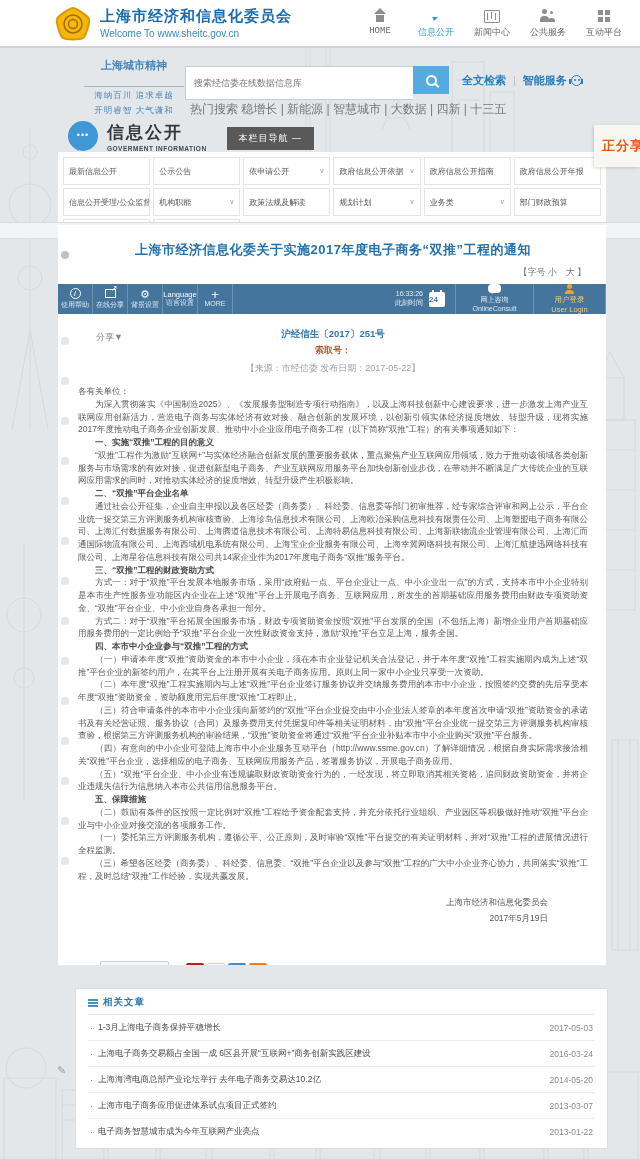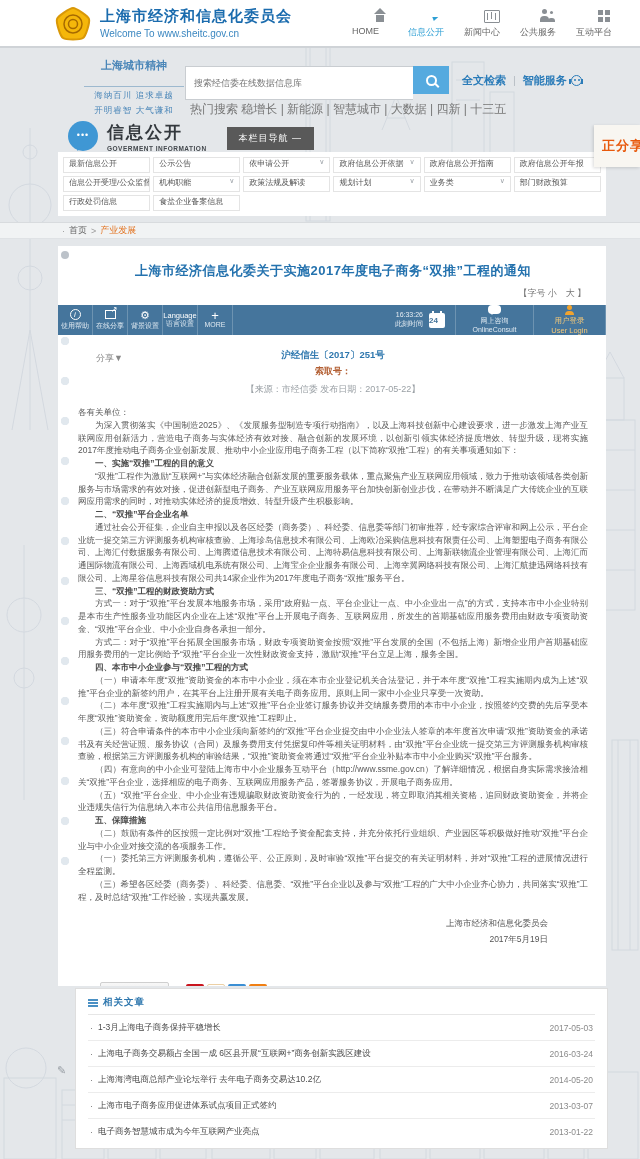--- a/index.html
+++ b/index.html
@@ -13,21 +13,21 @@
   #bg-art { position:absolute; left:0; top:0; z-index:0; opacity:.6; }
   .layer { position:relative; z-index:1; }
 
   
   .top-header { position:absolute; left:0; top:0; width:640px; height:48px; background:#fff; border-bottom:2px solid #cfd3d7; z-index:3; }
   .logo-badge { position:absolute; left:55px; top:6px; width:36px; height:36px; }
   .brand { position:absolute; left:100px; top:7px; }
   .brand-title { font-size:15px; font-weight:bold; color:#1b6cae; letter-spacing:1px; }
   .brand-sub { font-size:10px; color:#3b87c0; margin-top:2px; }
   .main-nav { position:absolute; right:8px; top:8px; display:flex; }
-  .nav-item { width:56px; text-align:left; cursor:pointer; }
+  .nav-item { width:56px; text-align:center; cursor:pointer;font-family:Liberation Mono, monospace; }
   .nlabel { font-size:9px; color:#666; display:block; margin-top:2px; }
   .nav-item.active .nlabel { color:#2e9fd4; }
   .nico { display:block; height:16px; width:16px; margin:0 auto; position:relative; color:#8a8f94; }
   .nav-item.active .nico { color:#2e9fd4; }
   .i-home::before { content:""; position:absolute; left:2px; top:0; border-left:6px solid transparent; border-right:6px solid transparent; border-bottom:6px solid currentColor; }
   .i-home::after { content:""; position:absolute; left:4px; top:7px; width:8px; height:7px; background:currentColor; }
   .i-chat::before { content:"•••"; position:absolute; left:0; top:2px; width:16px; height:10px; border-radius:5px; background:currentColor; color:#fff; font-size:6px; line-height:10px; text-align:center; letter-spacing:1px; }
   .i-chat::after { content:""; position:absolute; left:3px; bottom:0; border:3px solid transparent; border-top:4px solid currentColor; transform:skewX(-20deg); }
   .i-news::before { content:""; position:absolute; left:0; top:2px; width:14px; height:11px; border:1px solid currentColor; border-radius:1px; }
   .i-news::after { content:""; position:absolute; left:7px; top:4px; width:1px; height:7px; background:currentColor; box-shadow:-4px 1px 0 currentColor,4px 1px 0 currentColor; }
@@ -56,33 +56,33 @@
   .sec-head { position:absolute; left:68px; top:121px; display:flex; align-items:flex-start; z-index:2; }
   .sec-icon { width:30px; height:30px; border-radius:50%; background:#3f97d4; position:relative; }
   .sec-icon::before { content:"•••"; position:absolute; left:0; width:30px; text-align:center; color:#fff; font-size:9px; line-height:28px; letter-spacing:1px; }
   .sec-icon::after { content:""; position:absolute; left:6px; bottom:-4px; border:4px solid transparent; border-top:6px solid #3f97d4; transform:skewX(-25deg); }
   .sec-titles { margin-left:9px; }
   .sec-title { font-size:17px; font-weight:bold; color:#33383d; letter-spacing:2px; }
   .sec-sub { font-size:6.5px; font-weight:bold; color:#43484d; letter-spacing:.5px; margin-top:1px; }
   .sec-nav-btn { margin-left:20px; margin-top:6px; background:#595959; color:#fff; font-size:9px; padding:5px 12px; border:none; cursor:pointer; letter-spacing:1px; }
   .menu-panel { position:absolute; left:58px; top:152px; width:548px; background:#fff; padding:5px; z-index:2;
     display:grid; grid-template-columns:repeat(6,1fr); gap:3px; }
-  .mcell { height:16px; background:#fff; border:1px solid #e4e4e4; display:flex; align-items:flex-start; padding:0 5px; cursor:pointer; overflow:hidden; }
+  .mcell { height:28px; background:#fff; border:1px solid #e4e4e4; display:flex; align-items:center; padding:0 5px; cursor:pointer; overflow:hidden; }
   .mlabel { font-size:8px; color:#555; white-space:nowrap; flex:1; }
   .marrow { font-size:7px; color:#9aa0a6; }
 
   
   .crumb-bar { position:absolute; left:0; top:222px; width:640px; height:17px; background:#f1f3f4; border-top:1px solid #d8dbde; border-bottom:1px solid #dfe2e5; z-index:2; display:flex; align-items:center; padding-left:62px; font-size:9px; }
   .crumb-bar .dot { color:#999; margin-right:4px; }
   .crumb-home { color:#666; cursor:pointer; }
   .crumb-sep { color:#999; margin:0 4px; }
   .crumb-cur { color:#e2711d; cursor:pointer; }
 
   
-  .article-panel { position:absolute; left:58px; top:246px; width:548px; height:740px; background:#fff; z-index:2; padding:10px 18px 0 20px; overflow:hidden; }
+  .article-panel { position:absolute; left:58px; top:225px; width:548px; height:740px; background:#fff; z-index:2; padding:10px 18px 0 20px; overflow:hidden; }
   .art-title { text-align:center; font-size:13px; font-weight:bold; color:#2472ae; margin-top:6px; letter-spacing:.5px; }
   .fontsize-row { text-align:right; font-size:9px; color:#777; margin:7px 2px 5px 0;font-family:Liberation Serif, serif; }
   
   .doc-toolbar { margin:0 -18px 0 -20px; height:30px; background:#45759c; display:flex; }
   .tcell { border-right:1px solid rgba(255,255,255,.22); display:flex; flex-direction:column; align-items:center; justify-content:center; color:#dfe9f1; font-size:7px; line-height:1.25; cursor:pointer; }
   .tcell.sm { width:35px; }
   .tcell.time-cell { flex:1; flex-direction:row; justify-content:flex-end; padding-right:10px; gap:6px; cursor:default; }
   .tcell.w78 { width:78px; }
   .tcell.w72 { width:72px; }
   .t-info { width:11px; height:11px; border:1px solid #fff; border-radius:50%; color:#fff; font-size:8px; line-height:9px; text-align:center; font-style:italic; margin-bottom:2px; }

